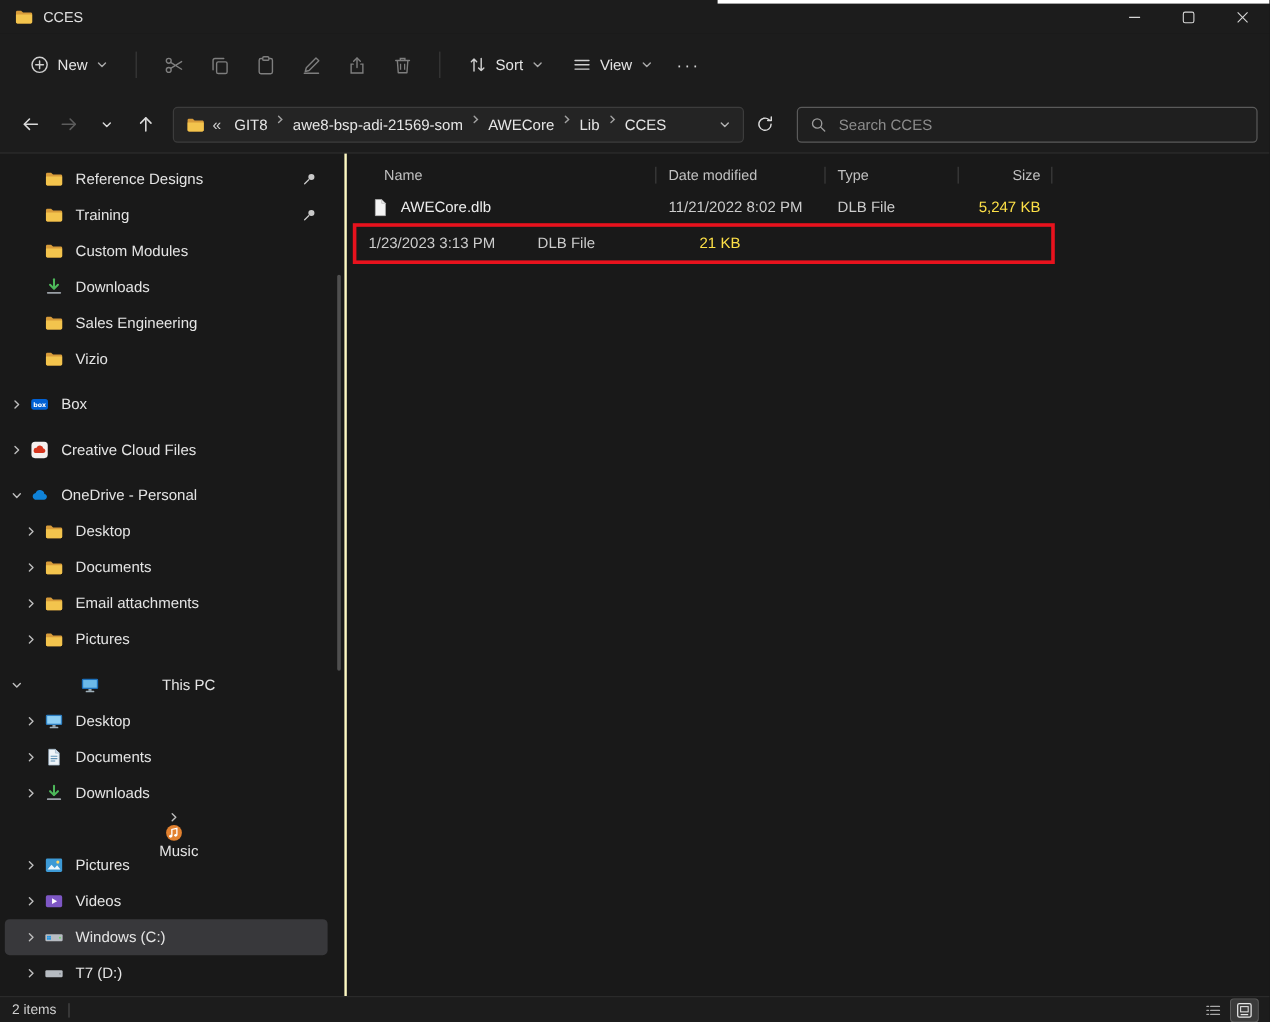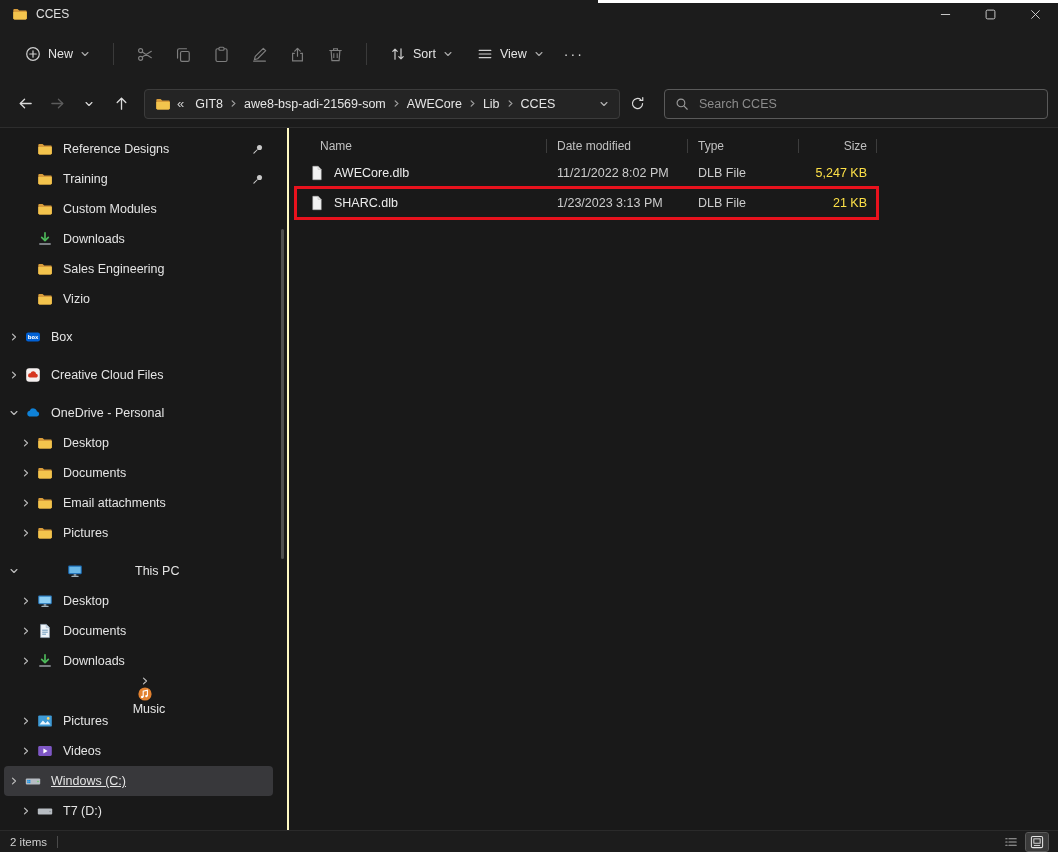--- a/index.html
+++ b/index.html
@@ -33,21 +33,21 @@
   .more { color:#d8d8d8; font-size:14px; letter-spacing:2px; width:34px; }
   .tb-sep { width:1px; height:22px; background:#3a3a3a; margin:0 10px; }
 
   
   .navbar { height:48px; display:flex; align-items:center; background:#1c1c1c; padding:0 10px; gap:2px; border-bottom:1px solid #2d2d2d; flex:0 0 auto; }
   .nav-btn { width:30px; height:30px; display:flex; align-items:center; justify-content:center; color:#dadada; border-radius:4px; flex:0 0 auto; }
   .nav-btn.disabled { color:#5c5c5c; }
   .address-bar { margin-left:6px; width:476px; height:30px; background:#242424; border:1px solid #3c3c3c; border-radius:4px; display:flex; align-items:center; padding:0 10px; gap:6px; flex:0 0 auto; }
   .addr-folder { display:flex; }
   .addr-overflow { color:#cfcfcf; font-size:13px; }
-  .breadcrumb { display:flex; align-items:center; flex:1; overflow:hidden; }
+  .breadcrumb { display:flex; align-items:flex-start; flex:1; overflow:hidden; }
   .crumb { padding:2px 5px; color:#e6e6e6; font-size:12.5px; border-radius:3px; white-space:nowrap; }
   .crumb-sep { display:flex; color:#a0a0a0; margin:0 1px; }
   .addr-chev { display:flex; color:#b2b2b2; }
   .search-box { flex:1; height:30px; margin-left:10px; background:#1f1f1f; border:1px solid #5a5a5a; border-radius:4px; display:flex; align-items:center; padding:0 10px; gap:8px; color:#9a9a9a; }
   .search-input { flex:1; background:transparent; border:none; outline:none; color:#d0d0d0; font-size:12.5px; font-family:inherit; min-width:0; }
   .search-input::placeholder { color:#8c8c8c; }
 
   
   .bodyarea { flex:1; min-height:0; display:flex; }
   .sidebar { width:287px; position:relative; padding-top:6px; overflow:hidden; flex:0 0 auto; }
@@ -572,21 +572,21 @@
             </svg>
           </span>
           <span class="icon-slot">
             <svg width="16" height="16" viewBox="0 0 16 16">
               <rect x="1.2" y="3" width="13.6" height="10" rx="1.4" fill="#7e57c5"></rect>
               <path d="M6.4 5.6v4.8L10.6 8z" fill="#fff"></path>
             </svg>
           </span>
           <span class="side-label">Videos</span>
         </div>
-        <div class="side-item selected" style=" text-decoration: underline;">
+        <div class="side-item selected" style="padding-left: 12px;">
           <span class="chev-slot">
             <svg width="10" height="10" viewBox="0 0 12 12">
               <path d="M4.2 2.5 7.8 6 4.2 9.5" fill="none" stroke="currentColor" stroke-width="1.4" stroke-linecap="round" stroke-linejoin="round"></path>
             </svg>
           </span>
           <span class="icon-slot">
             <svg width="16" height="16" viewBox="0 0 16 16">
               <rect x="0.8" y="5.6" width="14.4" height="5.8" rx="1" fill="#b7bcc2"></rect>
               <rect x="2.2" y="6.9" width="1.5" height="1.5" fill="#1994e8"></rect>
               <rect x="3.9" y="6.9" width="1.5" height="1.5" fill="#1994e8"></rect>
@@ -628,29 +628,20 @@
                   <path d="M9.1 1.3v3.1h3.1" fill="none" stroke="#b3b3b3" stroke-width="0.6"></path>
                 </svg>
               </span>
               <span>AWECore.dlb</span>
             </div>
             <div class="c-date">11/21/2022 8:02 PM</div>
             <div class="c-type">DLB File</div>
             <div class="c-size">5,247 KB</div>
           </div>
           <div class="frow">
-            <div class="c-name">
-              <span class="f-icon">
-                <svg width="16" height="16" viewBox="0 0 16 16">
-                  <path d="M3.8 1.3h5.3l3.1 3.1v10.3H3.8z" fill="#f4f4f4" stroke="#b3b3b3" stroke-width="0.6"></path>
-                  <path d="M9.1 1.3v3.1h3.1" fill="none" stroke="#b3b3b3" stroke-width="0.6"></path>
-                </svg>
-              </span>
-              <span>SHARC.dlb</span>
-            </div>
             <div class="c-date">1/23/2023 3:13 PM</div>
             <div class="c-type">DLB File</div>
             <div class="c-size">21 KB</div>
           </div>
         </div>
       <div class="red-box" style="border-color: rgb(232, 18, 29);"></div>
     </div>
   </div>
 
   <div class="statusbar">

